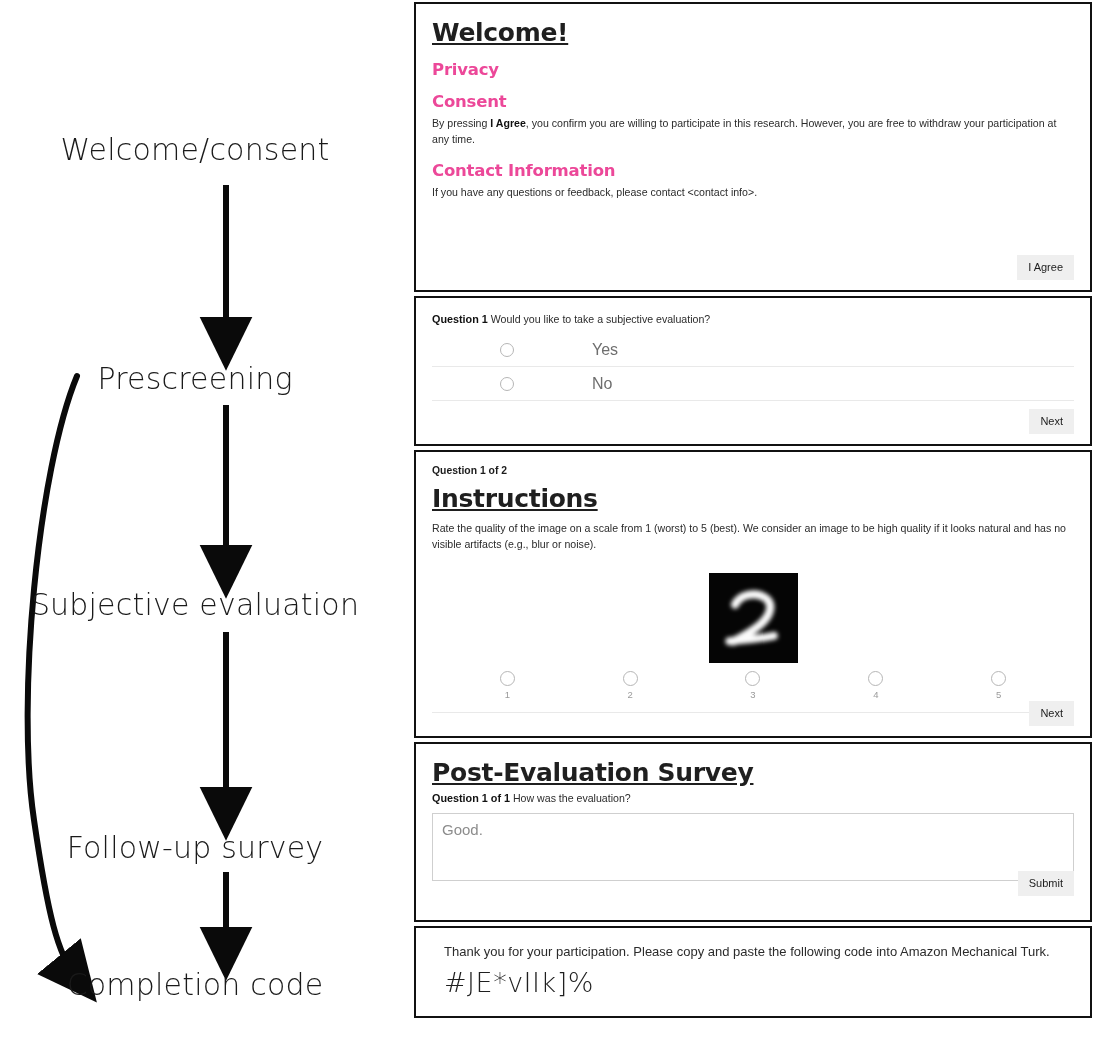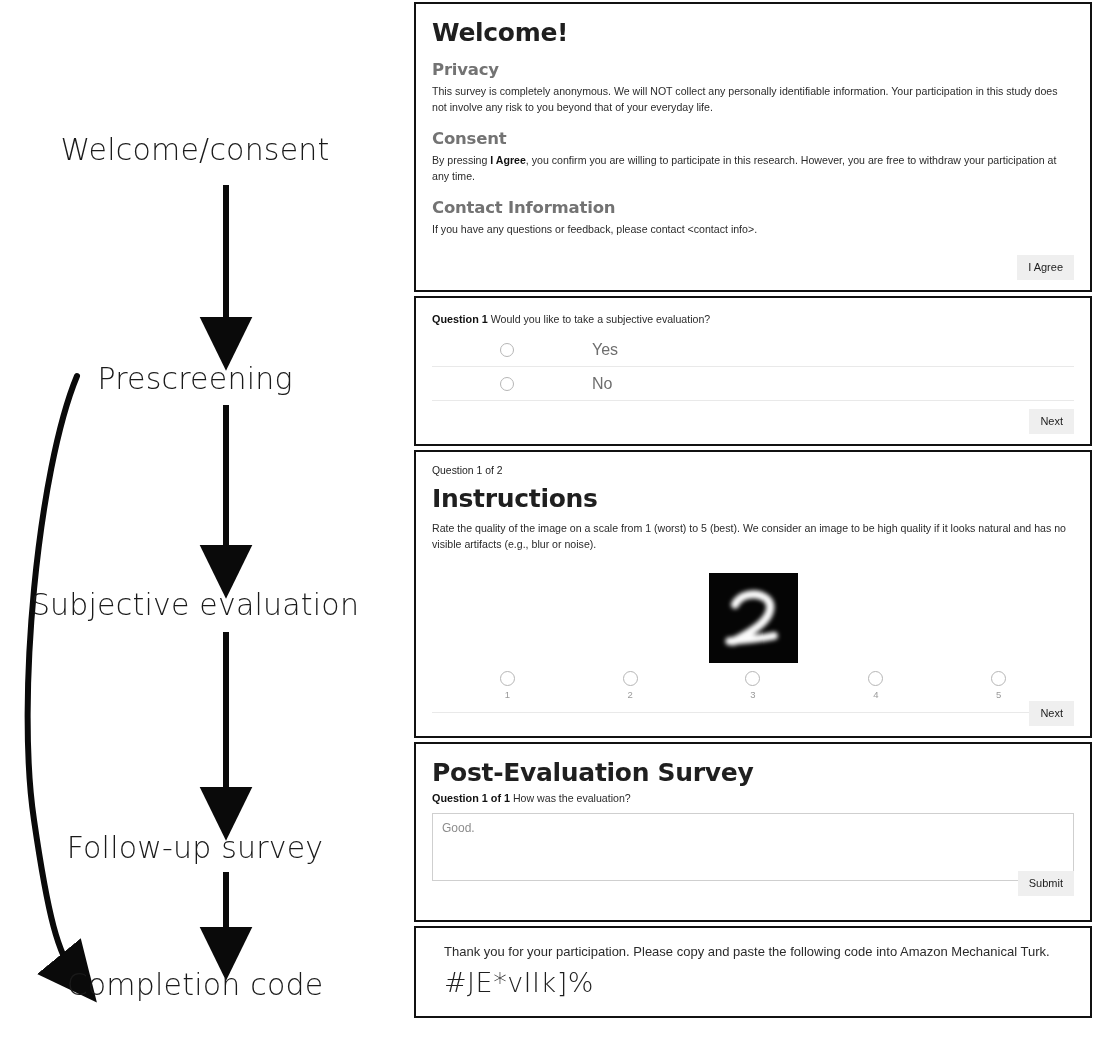--- a/index.html
+++ b/index.html
@@ -61,26 +61,27 @@
     position: relative;
   }
 
   h1.sec-title {
     font-family: "DejaVu Sans", sans-serif;
     font-weight: bold;
     font-size: 25px;
     color: #1f1f1f;
     margin: 2px 0 9px 0;
     letter-spacing: -0.3px;
+    text-decoration: underline;
   }
   h2.sub-title {
     font-family: "DejaVu Sans", sans-serif;
     font-weight: bold;
     font-size: 16.5px;
-    color: #737373;
+    color: #ec4899;
     margin: 13px 0 4px 0;
     letter-spacing: -0.2px;
   }
   p.body-text {
     font-size: 10.6px;
     line-height: 1.55;
     color: #2b2b2b;
     margin: 0;
   }
   p.body-text b { font-weight: bold; color:#111; }
@@ -127,21 +128,21 @@
   }
   .choice-label {
     margin-left: 78px;
     font-size: 16px;
     color: #6e6e6e;
   }
 
   
   .qcount {
     font-size: 10.4px;
-    font-weight: normal;
+    font-weight: bold;
     color: #1c1c1c;
     margin: 1px 0 8px 0;
   }
   .stimulus-wrap {
     display: flex;
     justify-content: center;
     margin-top: 20px;
   }
   .stimulus {
     width: 89px;
@@ -185,21 +186,21 @@
     height: 68px;
     border: 1px solid #cfcfcf;
     box-sizing: border-box;
     position: relative;
     background: #fff;
   }
   .textarea-placeholder {
     position: absolute;
     left: 9px;
     top: 7px;
-    font-size: 12px;
+    font-size: 15px;
     color: #8c8c8c;
   }
   .resize-grip {
     position: absolute;
     right: 2px;
     bottom: 1px;
     width: 9px; height: 9px;
   }
   .resize-grip svg { display:block; }
 
@@ -248,21 +249,20 @@
   <div class="flow-label" style="top:967px;">Completion code</div>
 </div>
 
 <div id="panels">
 
   <section class="panel" style="height:290px;">
     <h1 class="sec-title">Welcome!</h1>
 
 
     <h2 class="sub-title">Privacy</h2>
-    <p class="body-text">This survey is completely anonymous. We will NOT collect any personally identifiable information. Your participation in this study does not involve any risk to you beyond that of your everyday life.</p>
 
     <h2 class="sub-title">Consent</h2>
     <p class="body-text"><span>By pressing </span><b>I Agree</b><span>, you confirm you are willing to participate in this research. However, you are free to withdraw your participation at any time.</span></p>
 
     <h2 class="sub-title">Contact Information</h2>
     <p class="body-text">If you have any questions or feedback, please contact &lt;contact info&gt;.</p>
 
     <div class="btn-row" style="position:absolute; right:16px; bottom:10px;">
       <button class="btn">I Agree</button>
     </div>

